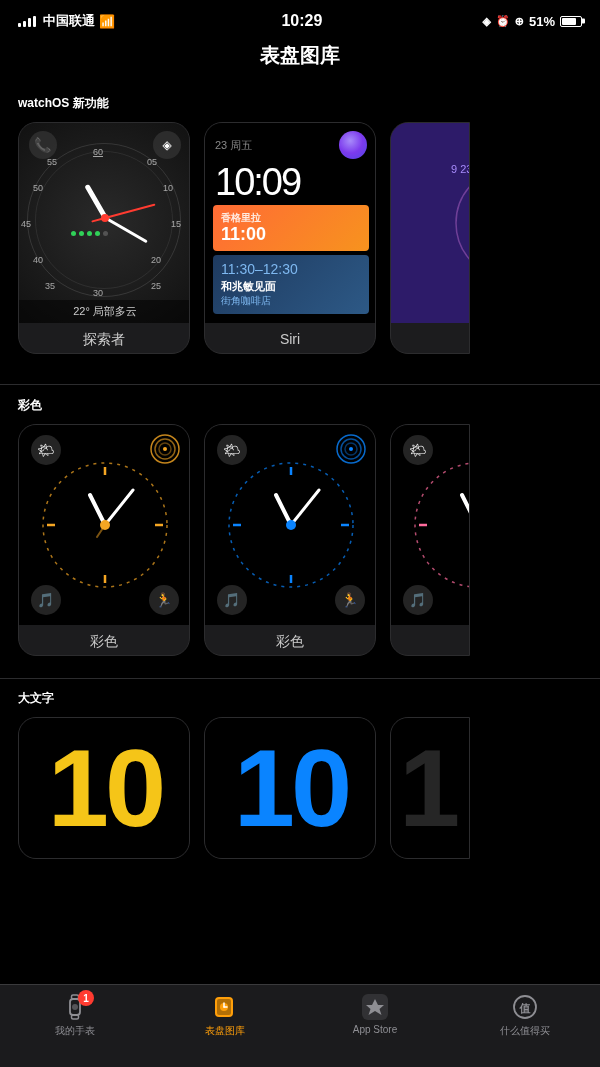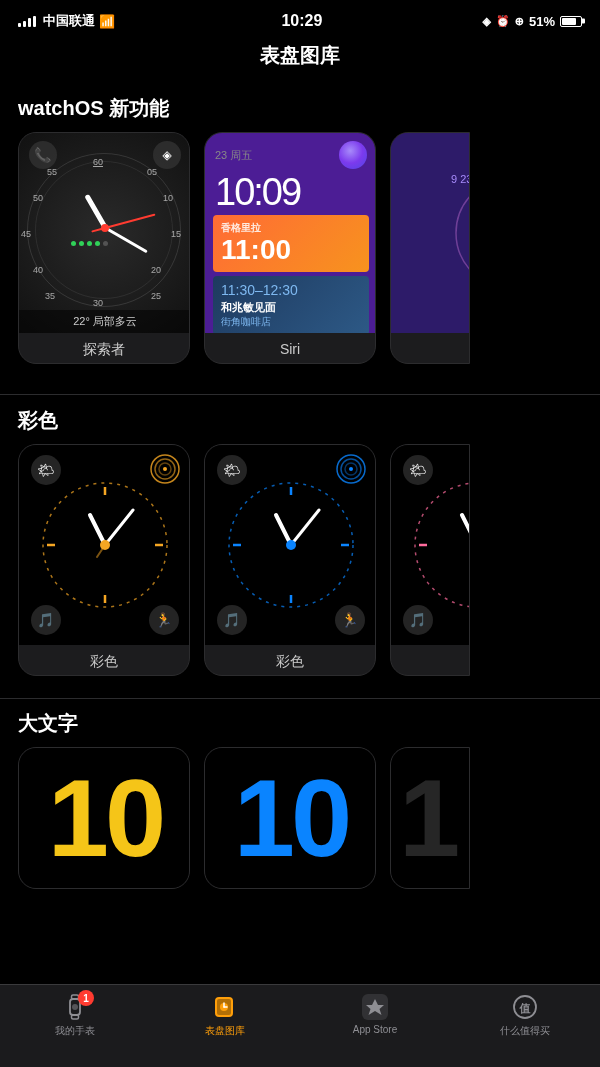--- a/index.html
+++ b/index.html
@@ -64,21 +64,21 @@
     
     .page-title {
       text-align: center;
       font-size: 20px;
       font-weight: 600;
       padding: 8px 0 14px;
     }
 
     
     .section-header {
-      font-size: 20px;
+      font-size: 12px;
       font-weight: 700;
       padding: 12px 18px 10px;
     }
 
     
     .face-row {
       display: flex;
       gap: 14px;
       padding: 0 18px 16px;
       overflow: hidden;
@@ -143,21 +143,21 @@
       top: 8px; right: 10px;
       width: 28px; height: 28px;
       border-radius: 50%;
       background: rgba(50,50,50,0.8);
       display: flex; align-items: center; justify-content: center;
       font-size: 14px;
     }
 
     
     .siri-face {
-      background: #4c1d95;
+      background: #000000;
       width: 172px; height: 200px;
       padding: 8px;
       display: flex;
       flex-direction: column;
       gap: 4px;
     }
     .siri-top-row {
       display: flex;
       justify-content: space-between;
       align-items: center;
@@ -174,21 +174,21 @@
       padding: 6px 8px;
       font-size: 10px;
     }
     .siri-card-orange {
       background: linear-gradient(135deg, #ff6b35, #f7931e);
     }
     .siri-card-blue {
       background: linear-gradient(135deg, #1e3a5f, #2d5986);
       color: #7eb8f0;
     }
-    .siri-card-title { font-weight: 700; font-size: 28px; line-height: 1.1; }
+    .siri-card-title { font-weight: 700; font-size: 18px; line-height: 1.1; }
 
     
     .color-face-gold {
       background: #000;
       width: 172px; height: 200px;
       position: relative;
       display: flex;
       align-items: center;
       justify-content: center;
     }

